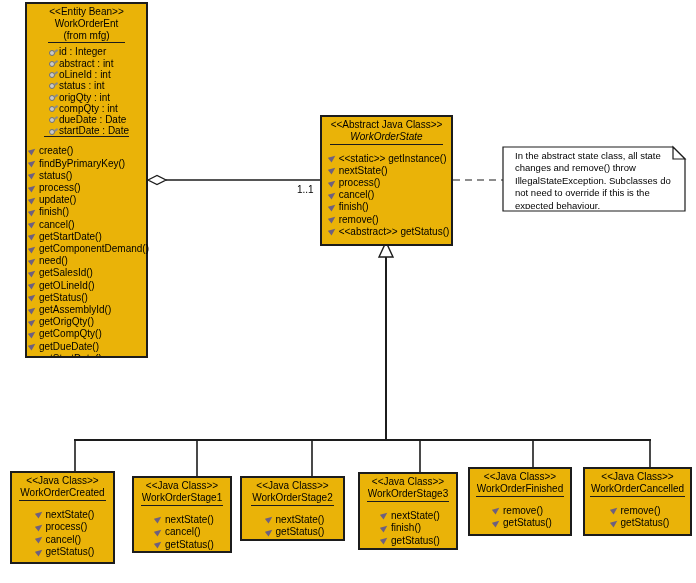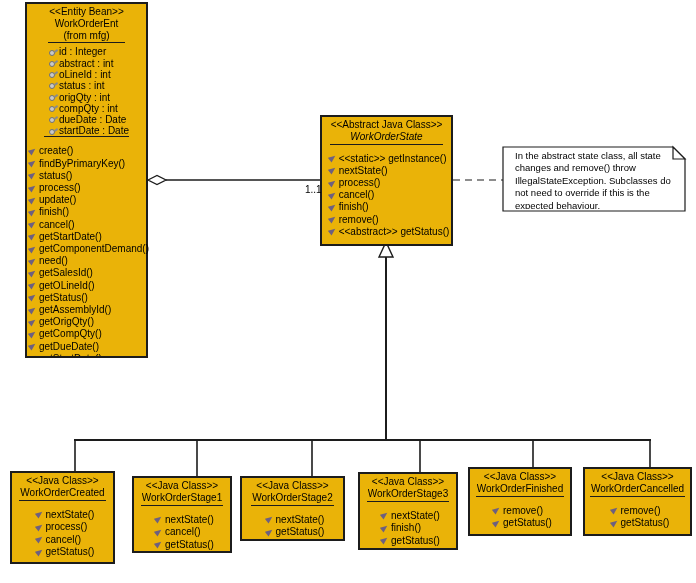--- a/index.html
+++ b/index.html
@@ -37,21 +37,21 @@
   .method-icon::before {
     content:""; position:absolute; left:1px; top:1px; width:0; height:0;
     border-left:7px solid #6d6080; border-top:3.5px solid transparent;
     border-bottom:3.5px solid transparent; transform:rotate(-38deg);
   }
 
   .uml-note-text {
     position:absolute; z-index:2; font-size:9.5px; line-height:12.4px;
     letter-spacing:0; color:#000;
   }
-  .label { position:absolute; z-index:2;margin-left:8px; }
+  .label { position:absolute; z-index:2; }
 </style>
 </head>
 <body>
 
 <svg id="lines" viewBox="0 0 696 583" xmlns="http://www.w3.org/2000/svg">
 
   <polygon points="148,180 157,175.5 166,180 157,184.5" fill="#ffffff" stroke="#1c1c1c" stroke-width="1.3"></polygon>
   <line x1="166" y1="180" x2="320" y2="180" stroke="#1c1c1c" stroke-width="1.6"></line>
 
   <line x1="453" y1="180" x2="503" y2="180" stroke="#1c1c1c" stroke-width="1.2" stroke-dasharray="7,5"></line>

